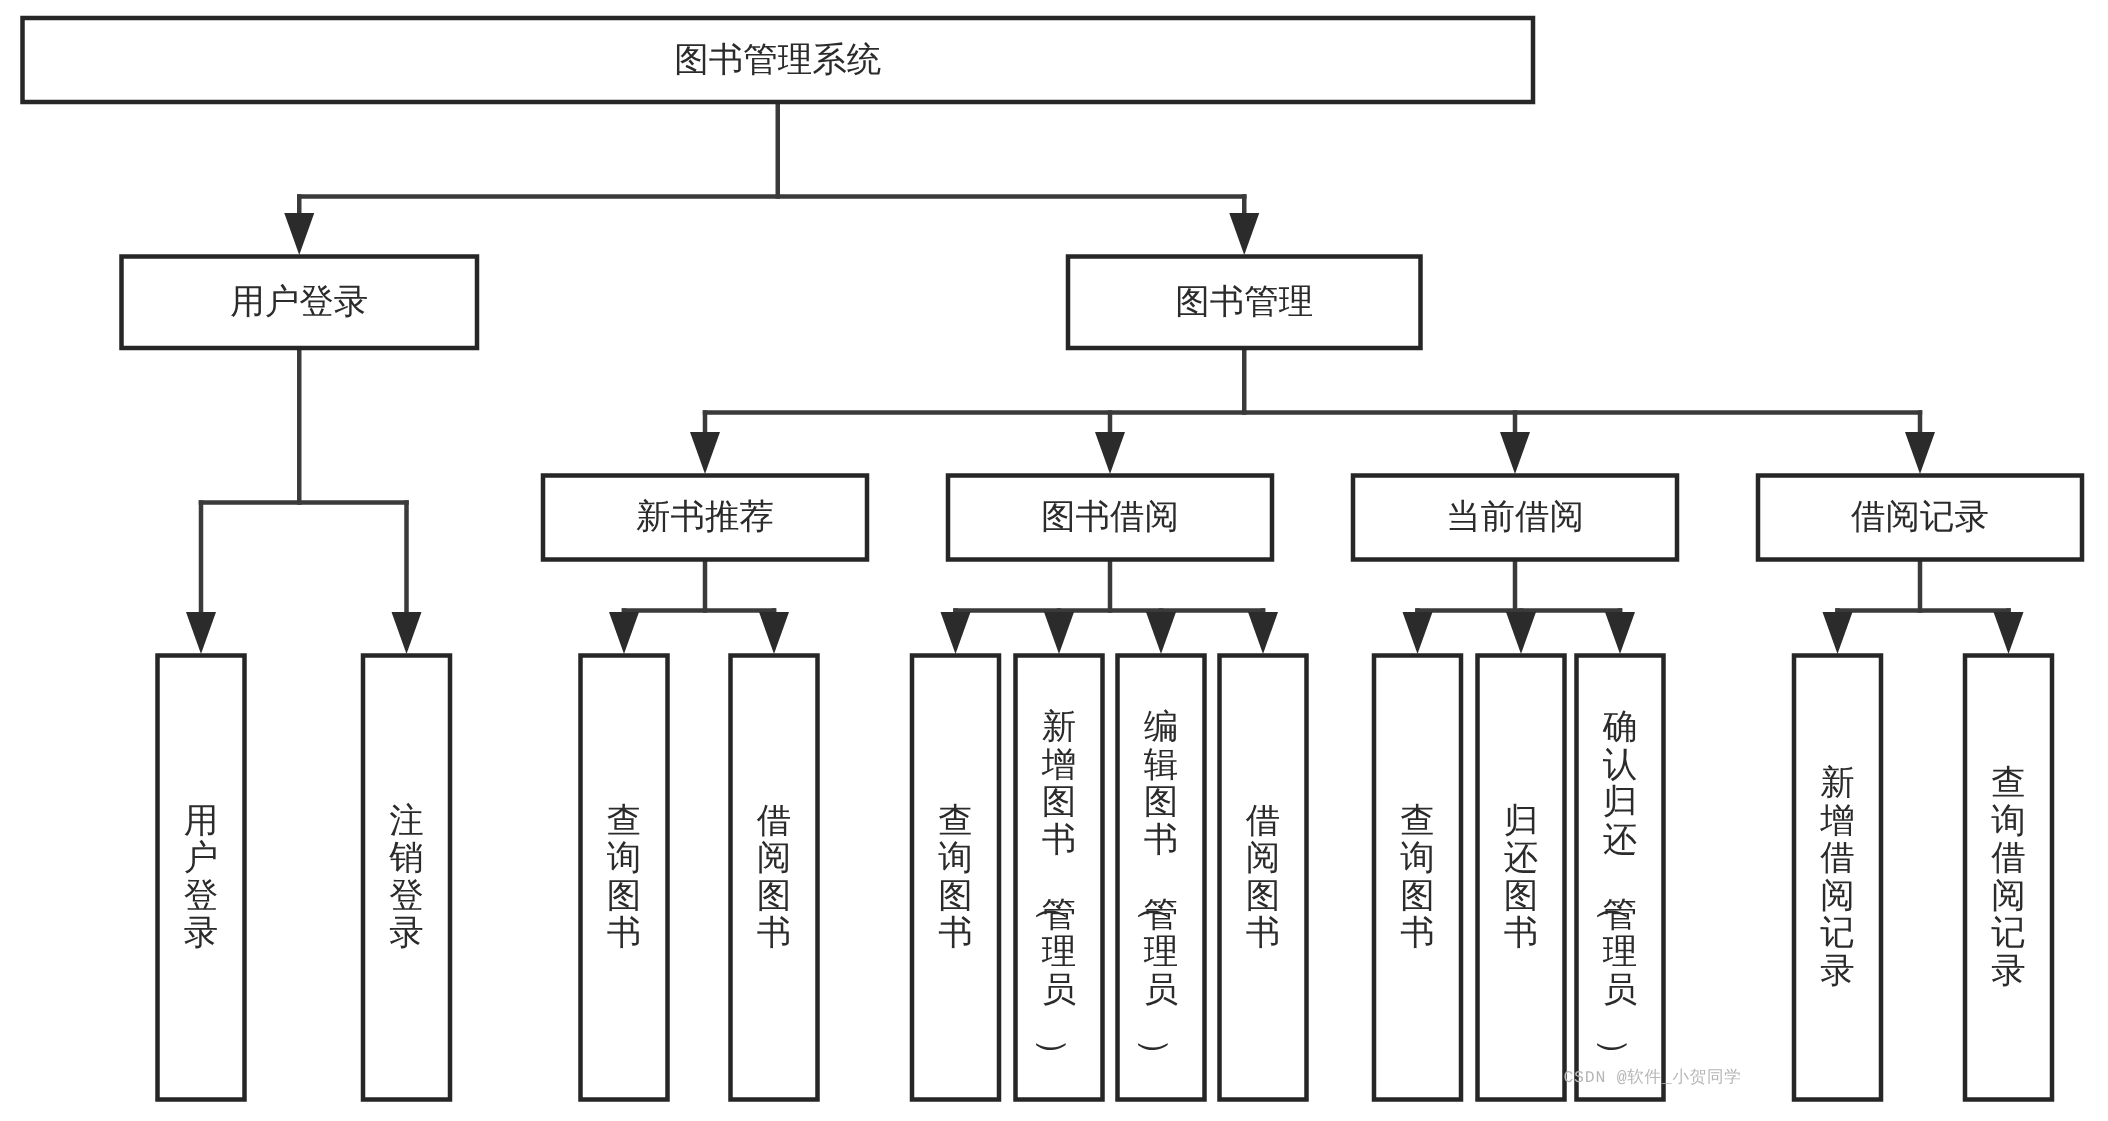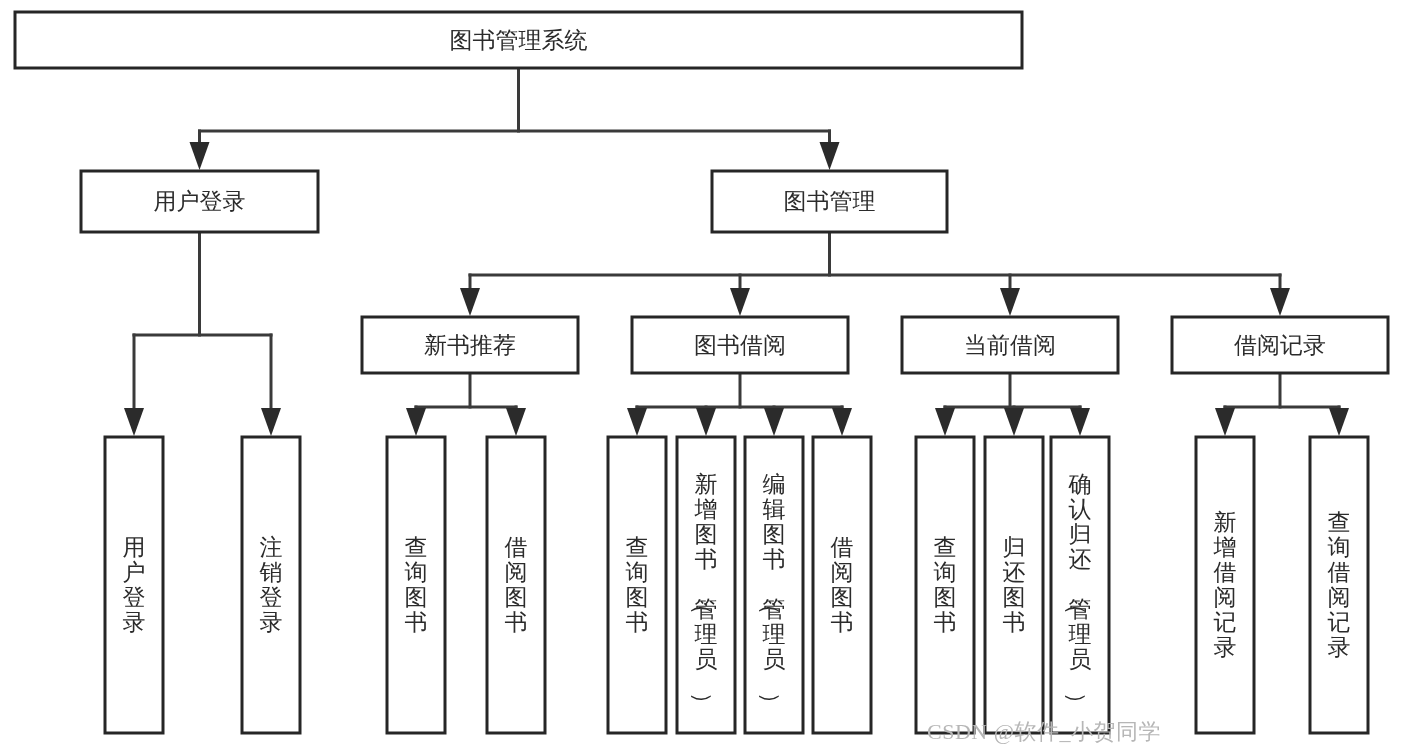--- a/index.html
+++ b/index.html
@@ -51,23 +51,23 @@
   }
   .node-label-v {
     font-family: "DejaVu Sans", "Liberation Sans", sans-serif;
     font-size: 23px;
     fill: #2b2b2b;
     text-anchor: middle;
   }
   .watermark-text {
     position: absolute;
     right: 8px;
-    bottom: 0;
-    font-family: Liberation Serif, serif;
-    font-size: 22px;
+    bottom: 22px;
+    font-family: Liberation Mono, monospace;
+    font-size: 11px;
     color: #b6b6b6;
     white-space: nowrap;
     letter-spacing: 0.5px;
     user-select: none;
   }
 </style>
 </head>
 <body>
 
 <div id="diagram-root">

